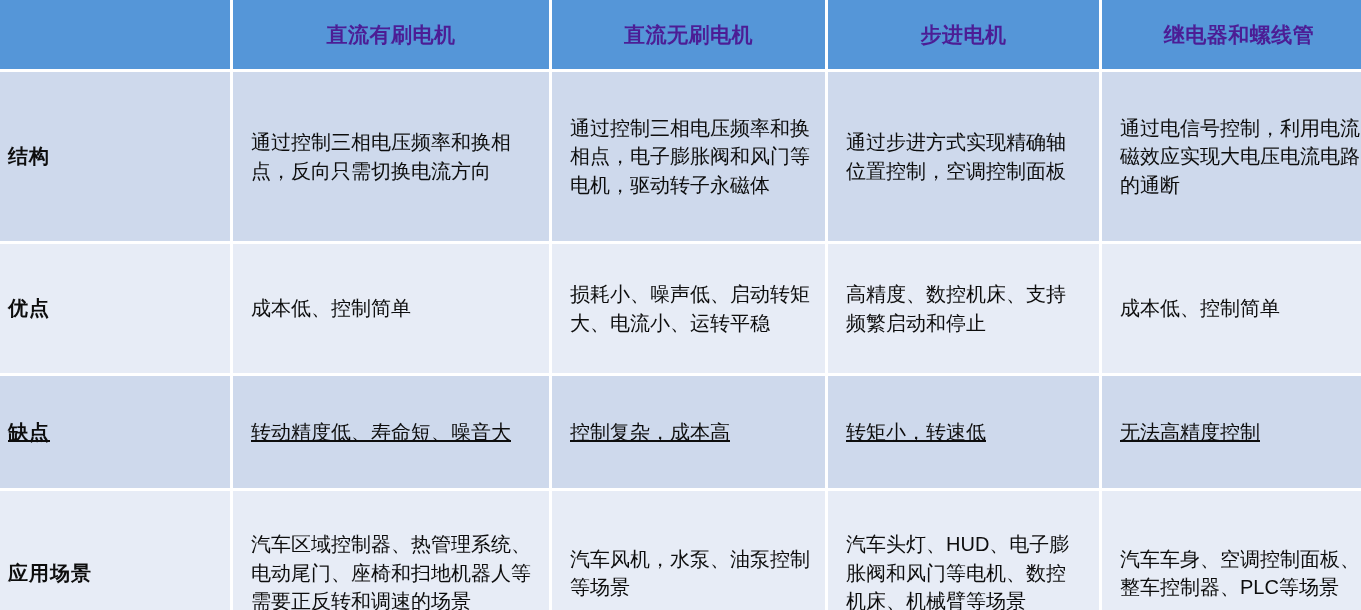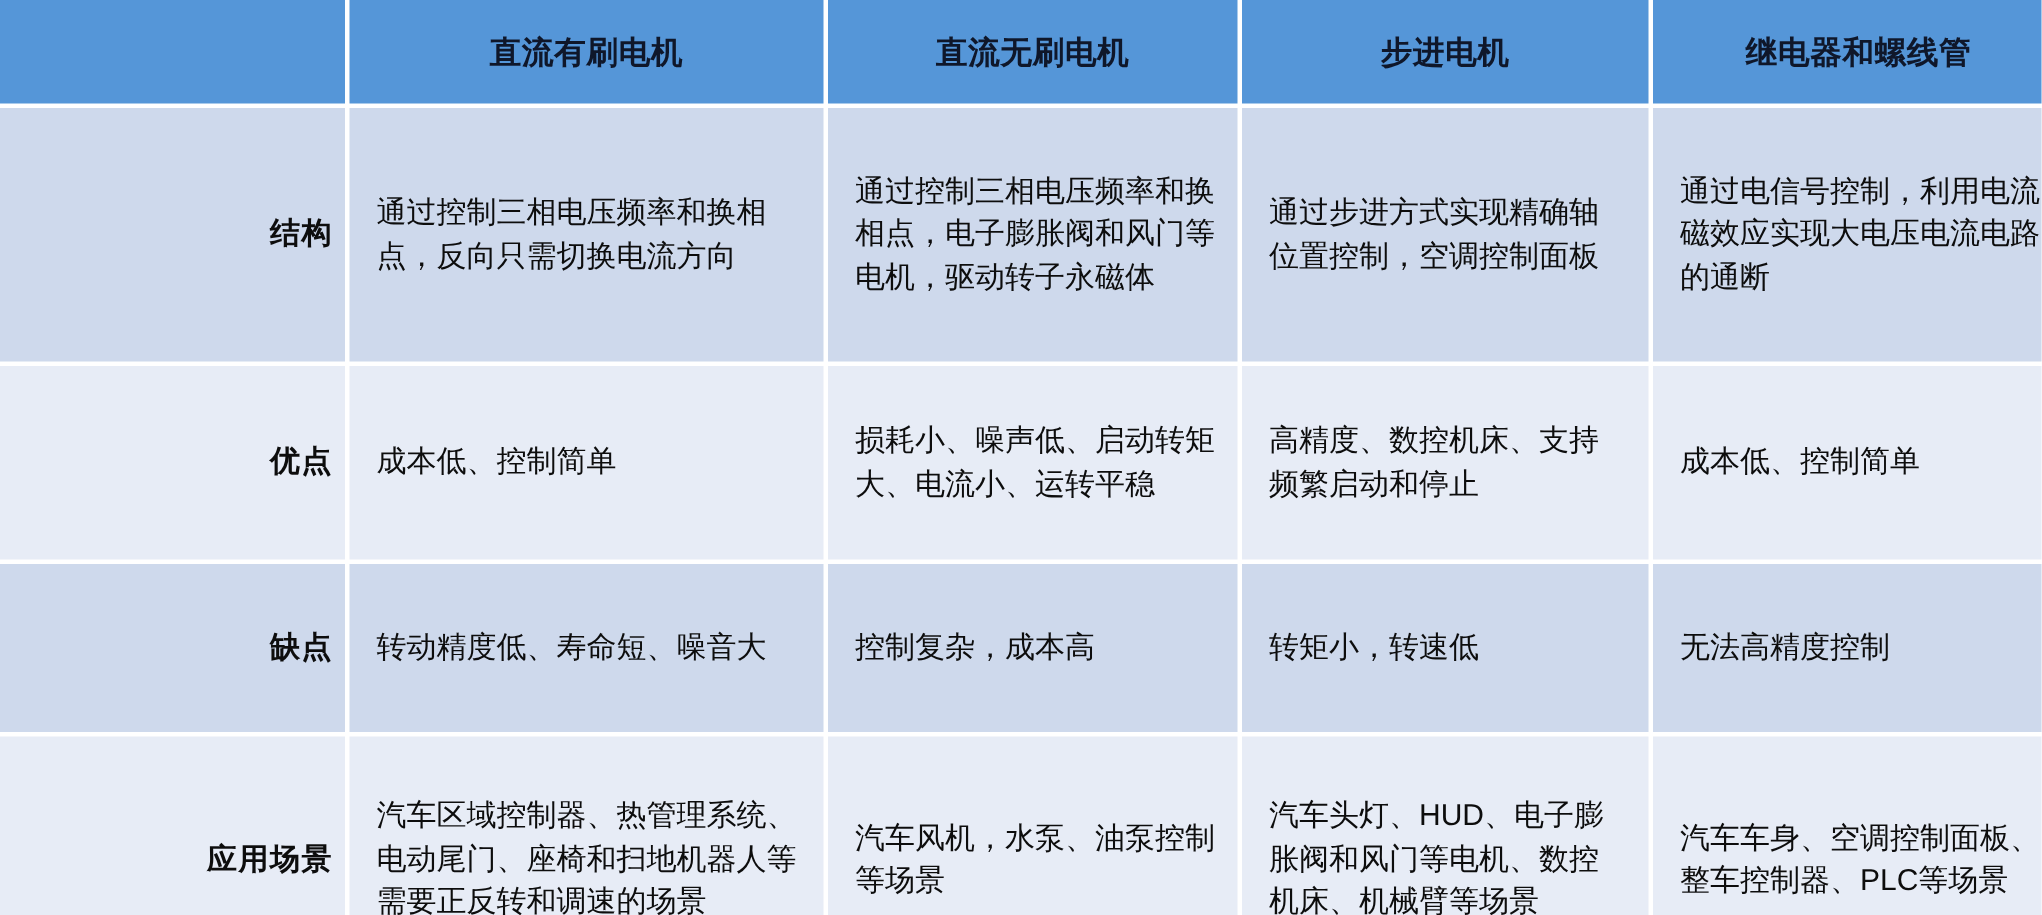--- a/index.html
+++ b/index.html
@@ -23,21 +23,21 @@
     margin: -3px 0 0 -3px;
   }
   #comparison-table col.c0 { width: 230px; }
   #comparison-table col.c1 { width: 316px; }
   #comparison-table col.c2 { width: 273px; }
   #comparison-table col.c3 { width: 271px; }
   #comparison-table col.c4 { width: 274px; }
 
   thead th {
     background: #5596d8;
-    color: #0f172a;
+    color: #4c1d95;
     font-size: 21px;
     font-weight: bold;
     text-align: center;
     vertical-align: middle;
     height: 69px;
     padding: 0 8px;
     letter-spacing: 0.5px;
   }
   thead th.corner-cell { background: #5596d8; }
 
@@ -46,30 +46,30 @@
     font-size: 20px;
     color: #0d0d0d;
     line-height: 1.42;
     padding: 6px 14px 6px 18px;
     word-break: break-all;
   }
   tbody tr.band-dark td { background: #ced9ec; }
   tbody tr.band-light td { background: #e7ecf6; }
 
   tbody td.row-label {
-    text-align: right;
+    text-align: left;
     font-weight: bold;
     font-size: 20px;
     padding: 6px 8px;
     letter-spacing: 1px;
   }
 
   tr.r0 td { height: 157px; }
   tr.r1 td { height: 117px; }
-  tr.r2 td { height: 100px; }
+  tr.r2 td { height: 100px; text-decoration: underline; }
   tr.r3 td { height: 152px; }
 </style>
 </head>
 <body>
 
 <table id="comparison-table">
   <colgroup>
     <col class="c0">
       <col class="c1">
       <col class="c2">

